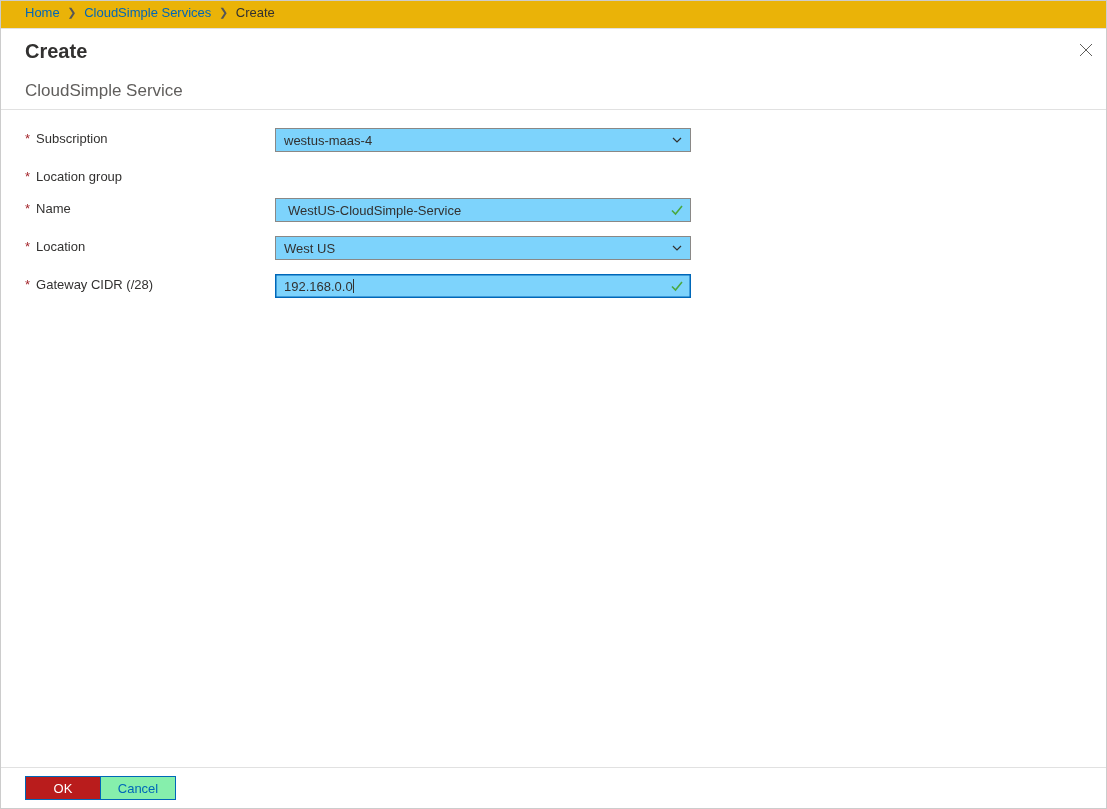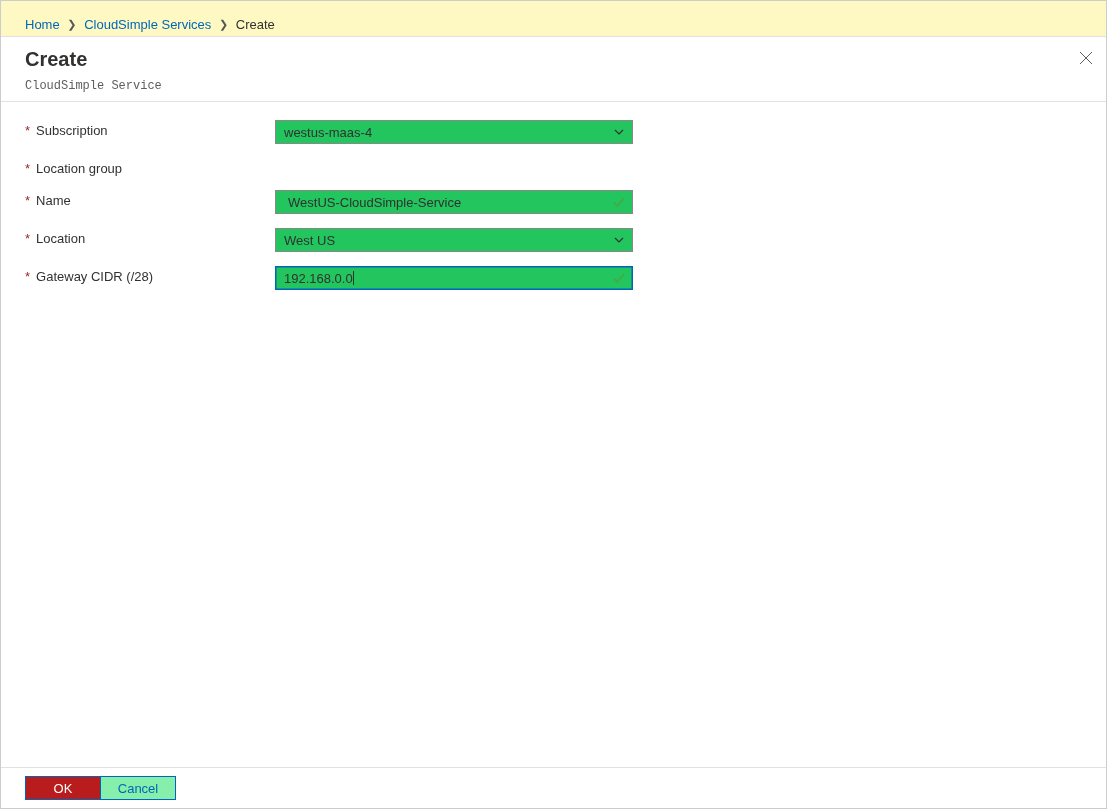--- a/index.html
+++ b/index.html
@@ -13,25 +13,25 @@
     overflow: hidden;
   }
   .frame {
     position: relative;
     width: 1107px; height: 809px;
     border: 1px solid #ccc;
     background: #fff;
   }
   
   .breadcrumb {
-    height: 36px;
+    height: 28px;
     line-height: 24px;
-    padding: 12px 0 0 24px;
-    font-size: 13px;
-    background: #fef9c3;
+    padding: 0 0 0 24px;
+    font-size: 13px;
+    background: #eab308;
     border-bottom: 1px solid #e1e1e1;
   }
   .breadcrumb a {
     color: #0067b8;
     text-decoration: none;
   }
   .breadcrumb .sep {
     color: #565656;
     padding: 0 4px;
     font-size: 11px;
@@ -46,24 +46,23 @@
     border-bottom: 1px solid #e1e1e1;
   }
   .header h1 {
     margin: 0;
     font-size: 20px;
     font-weight: 600;
     color: #323130;
     line-height: 24px;
   }
   .header .subtitle {
-    font-size: 12px;
+    font-size: 17px;
     color: #605e5c;
-    margin-top: 8px;
-    font-family: Liberation Mono, monospace;
+    margin-top: 18px;
   }
   .close-btn {
     position: absolute;
     right: 10px; top: 14px;
     width: 20px; height: 20px;
     line-height: 20px;
     text-align: center;
     cursor: pointer;
     color: #605e5c;
   }
@@ -91,24 +90,24 @@
     margin-right: 6px;
   }
   .input-col {
     width: 425px;
     flex: 0 0 425px;
     display: flex;
     flex-direction: column;
   }
   .control {
     position: relative;
-    width: 358px;
+    width: 416px;
     height: 24px;
     border: 1px solid #8a8886;
-    background: #22c55e;
+    background: #7dd3fc;
     display: flex;
     align-items: center;
     padding: 0 28px 0 8px;
     font-size: 13px;
     color: #323130;
     cursor: default;
   }
   .control.focused {
     border-color: #0067b8;
     box-shadow: 0 0 0 0.5px #0067b8 inset;

